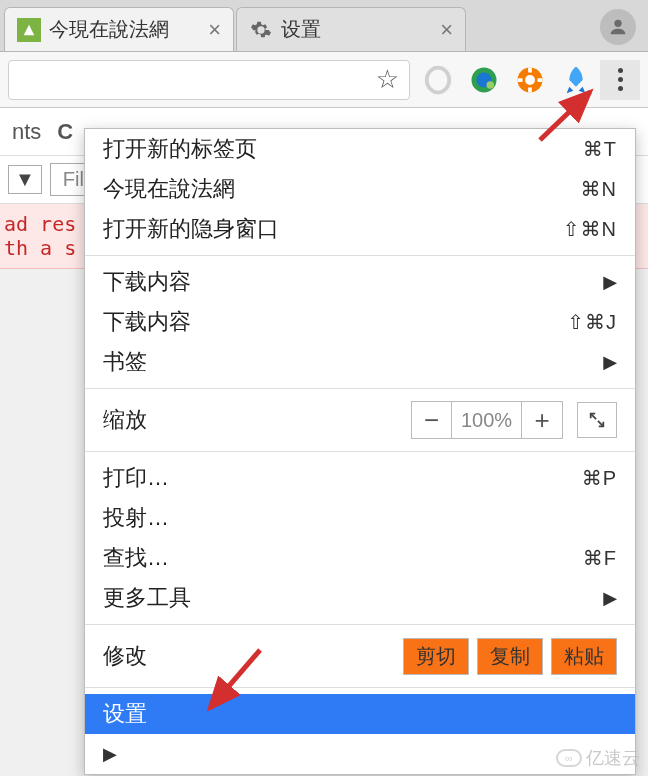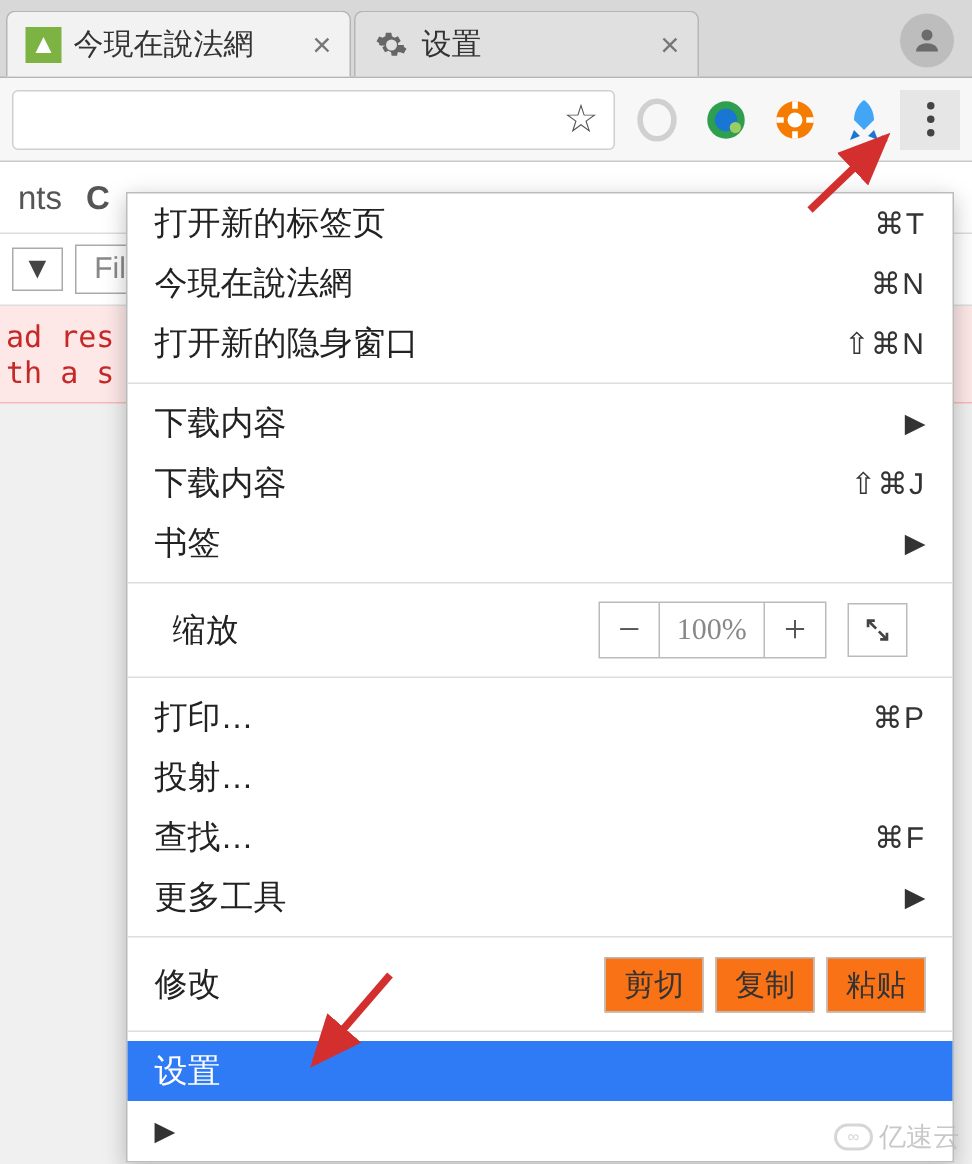--- a/index.html
+++ b/index.html
@@ -142,21 +142,21 @@
     .menu .item {
       display:flex; align-items:center;
       padding: 6px 18px;
       height: 40px;
     }
     .menu .item .lbl { flex:1; }
     .menu .item .sc { color:#333; font-size:20px; letter-spacing:1px; }
     .menu .item .tri { font-size:18px; color:#333; }
     .menu .item.selected { background:#2f7bf5; color:#fff; }
     .menu .zoom-row {
-      display:flex; align-items:center; padding:6px 30px; height:50px;font-family:Liberation Serif, serif;
+      display:flex; align-items:center; padding:6px 18px; height:50px;
     }
     .menu .zoom-row .lbl { flex:1; }
     .zoom-ctrl { display:flex; align-items:center; gap:0; border:1px solid #bbb; }
     .zoom-ctrl .zbtn { width:40px; height:36px; display:flex; align-items:center; justify-content:center; font-size:26px; color:#555; border-right:1px solid #bbb; }
     .zoom-ctrl .zbtn:last-child { border-right:none; }
     .zoom-ctrl .zval { width:70px; text-align:center; color:#888; font-size:20px; }
     .fs-btn { width:40px; height:36px; border:1px solid #bbb; margin-left:14px; display:flex; align-items:center; justify-content:center; }
     .fs-btn svg { width:18px; height:18px; stroke:#444; }
     .edit-row { display:flex; align-items:center; padding:6px 18px; gap:8px; height:50px;}
     .edit-row .lbl { flex:1;}

